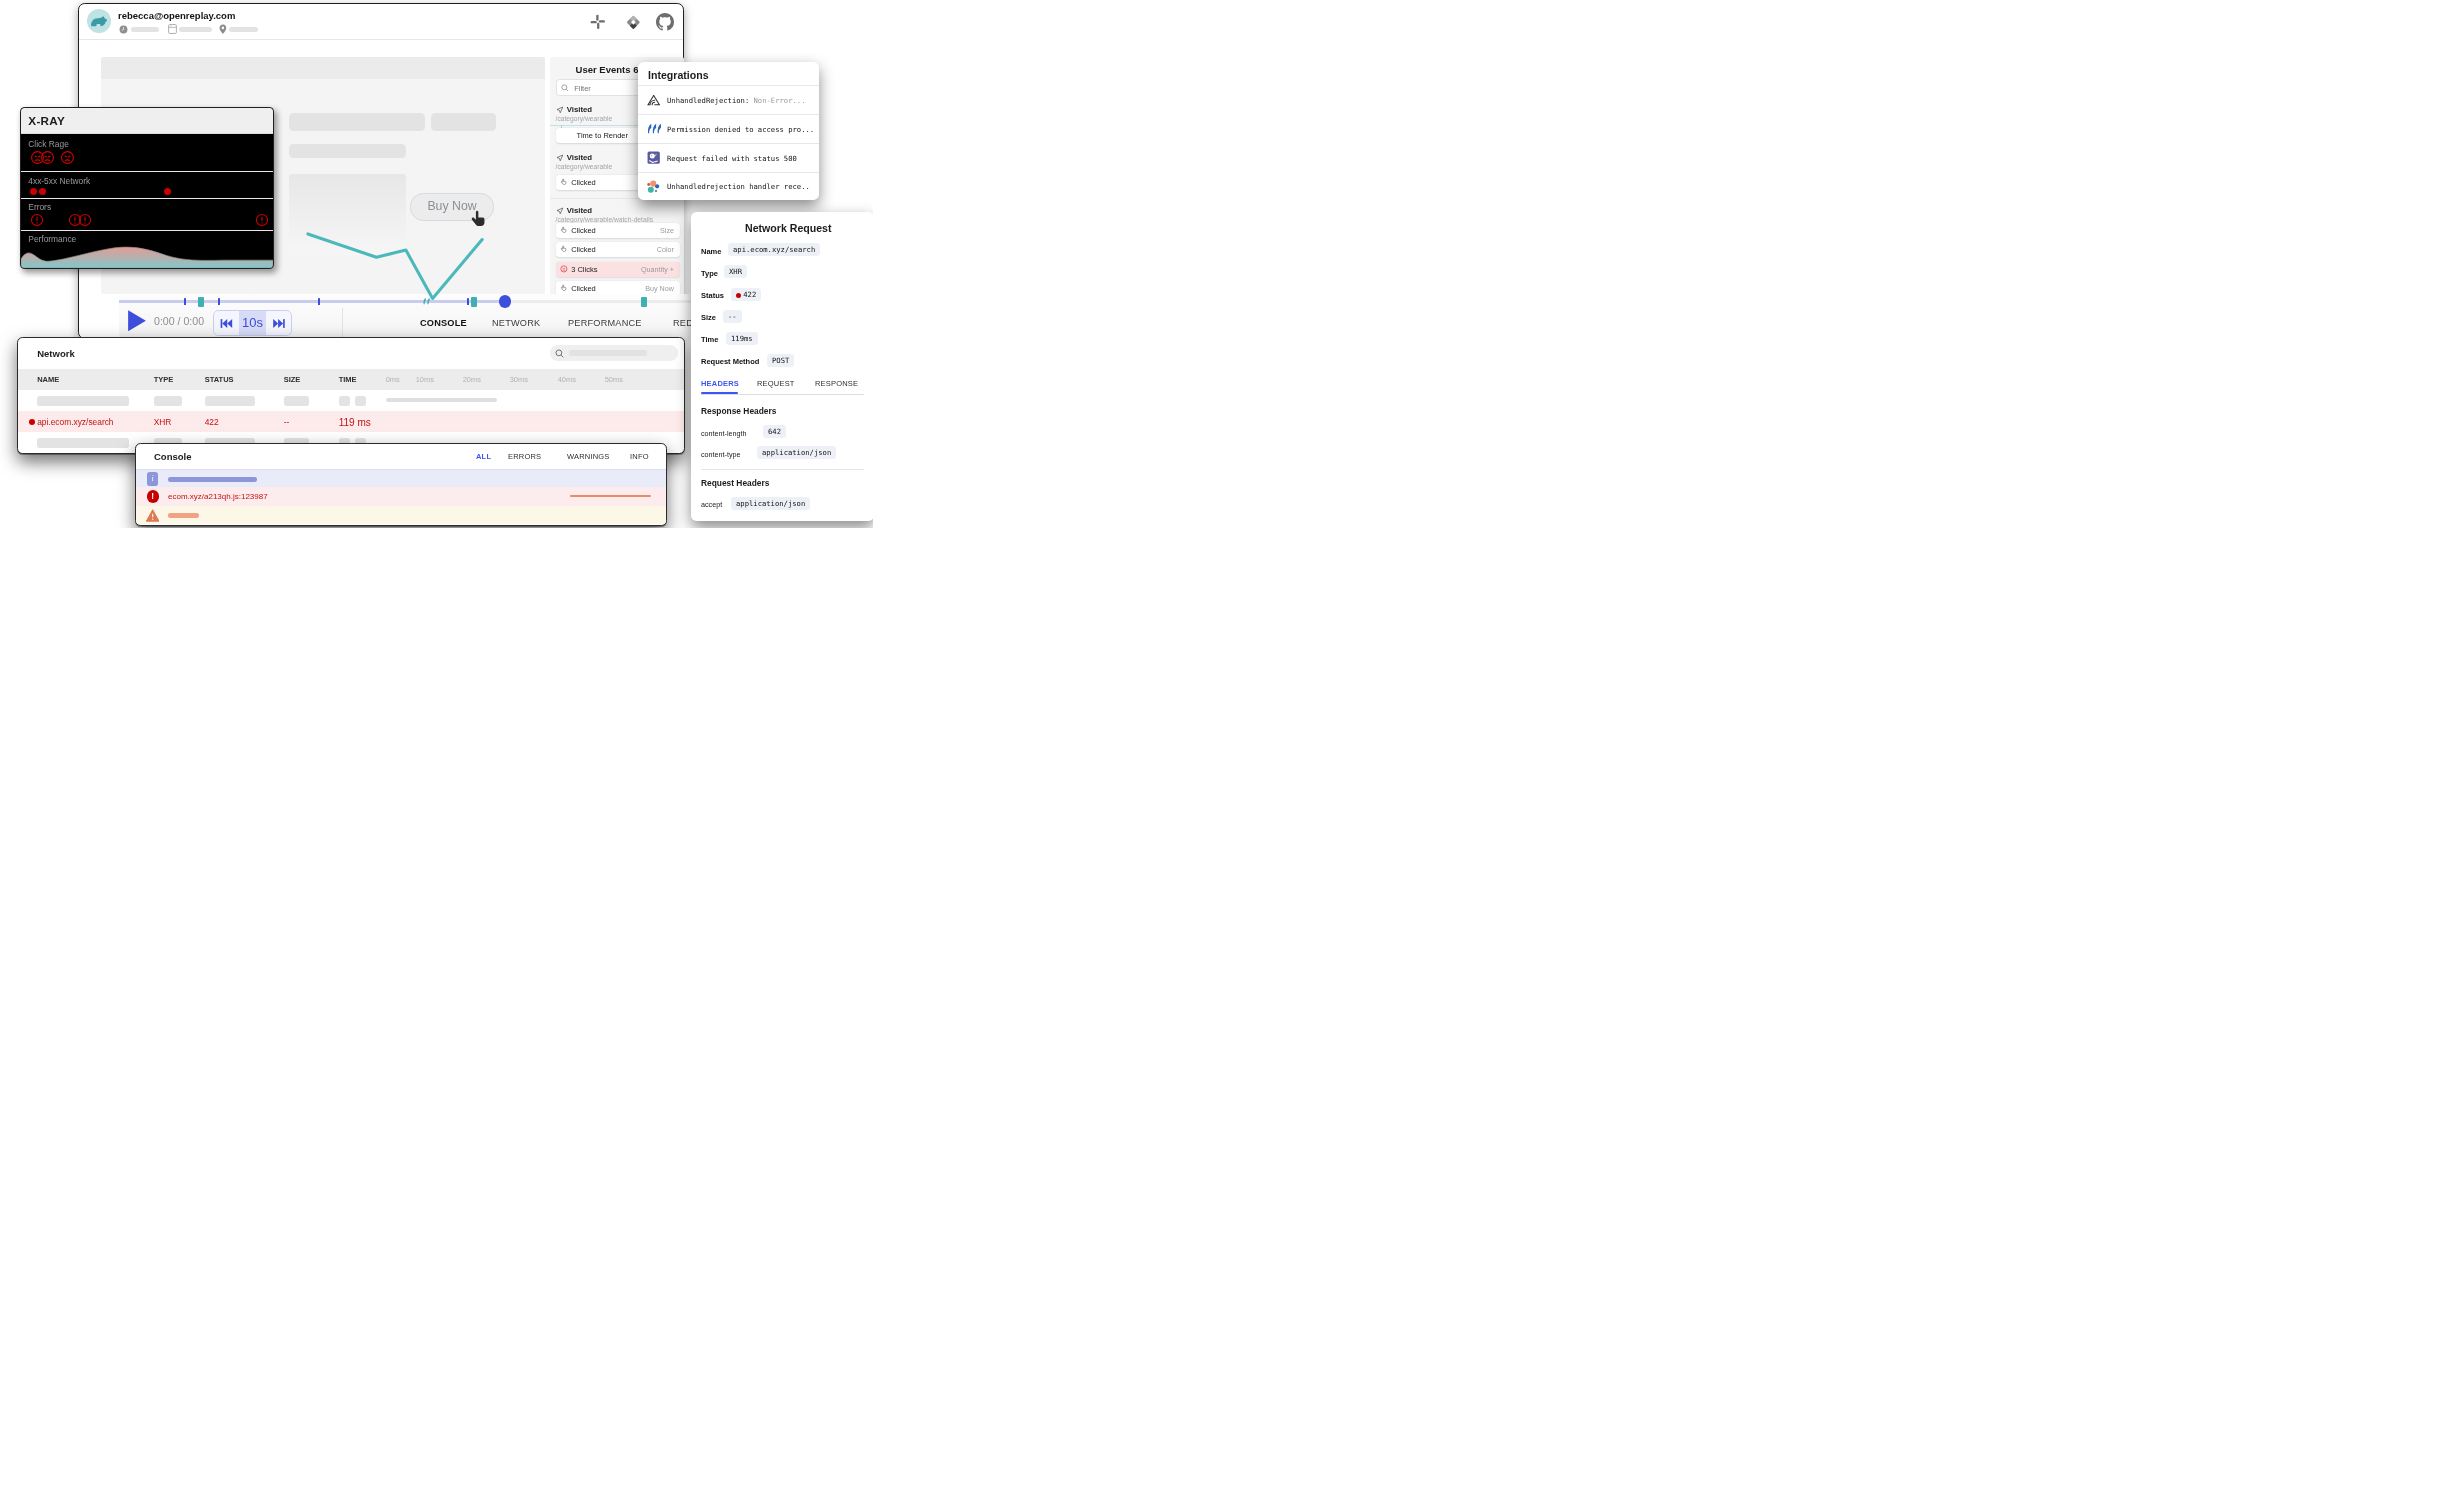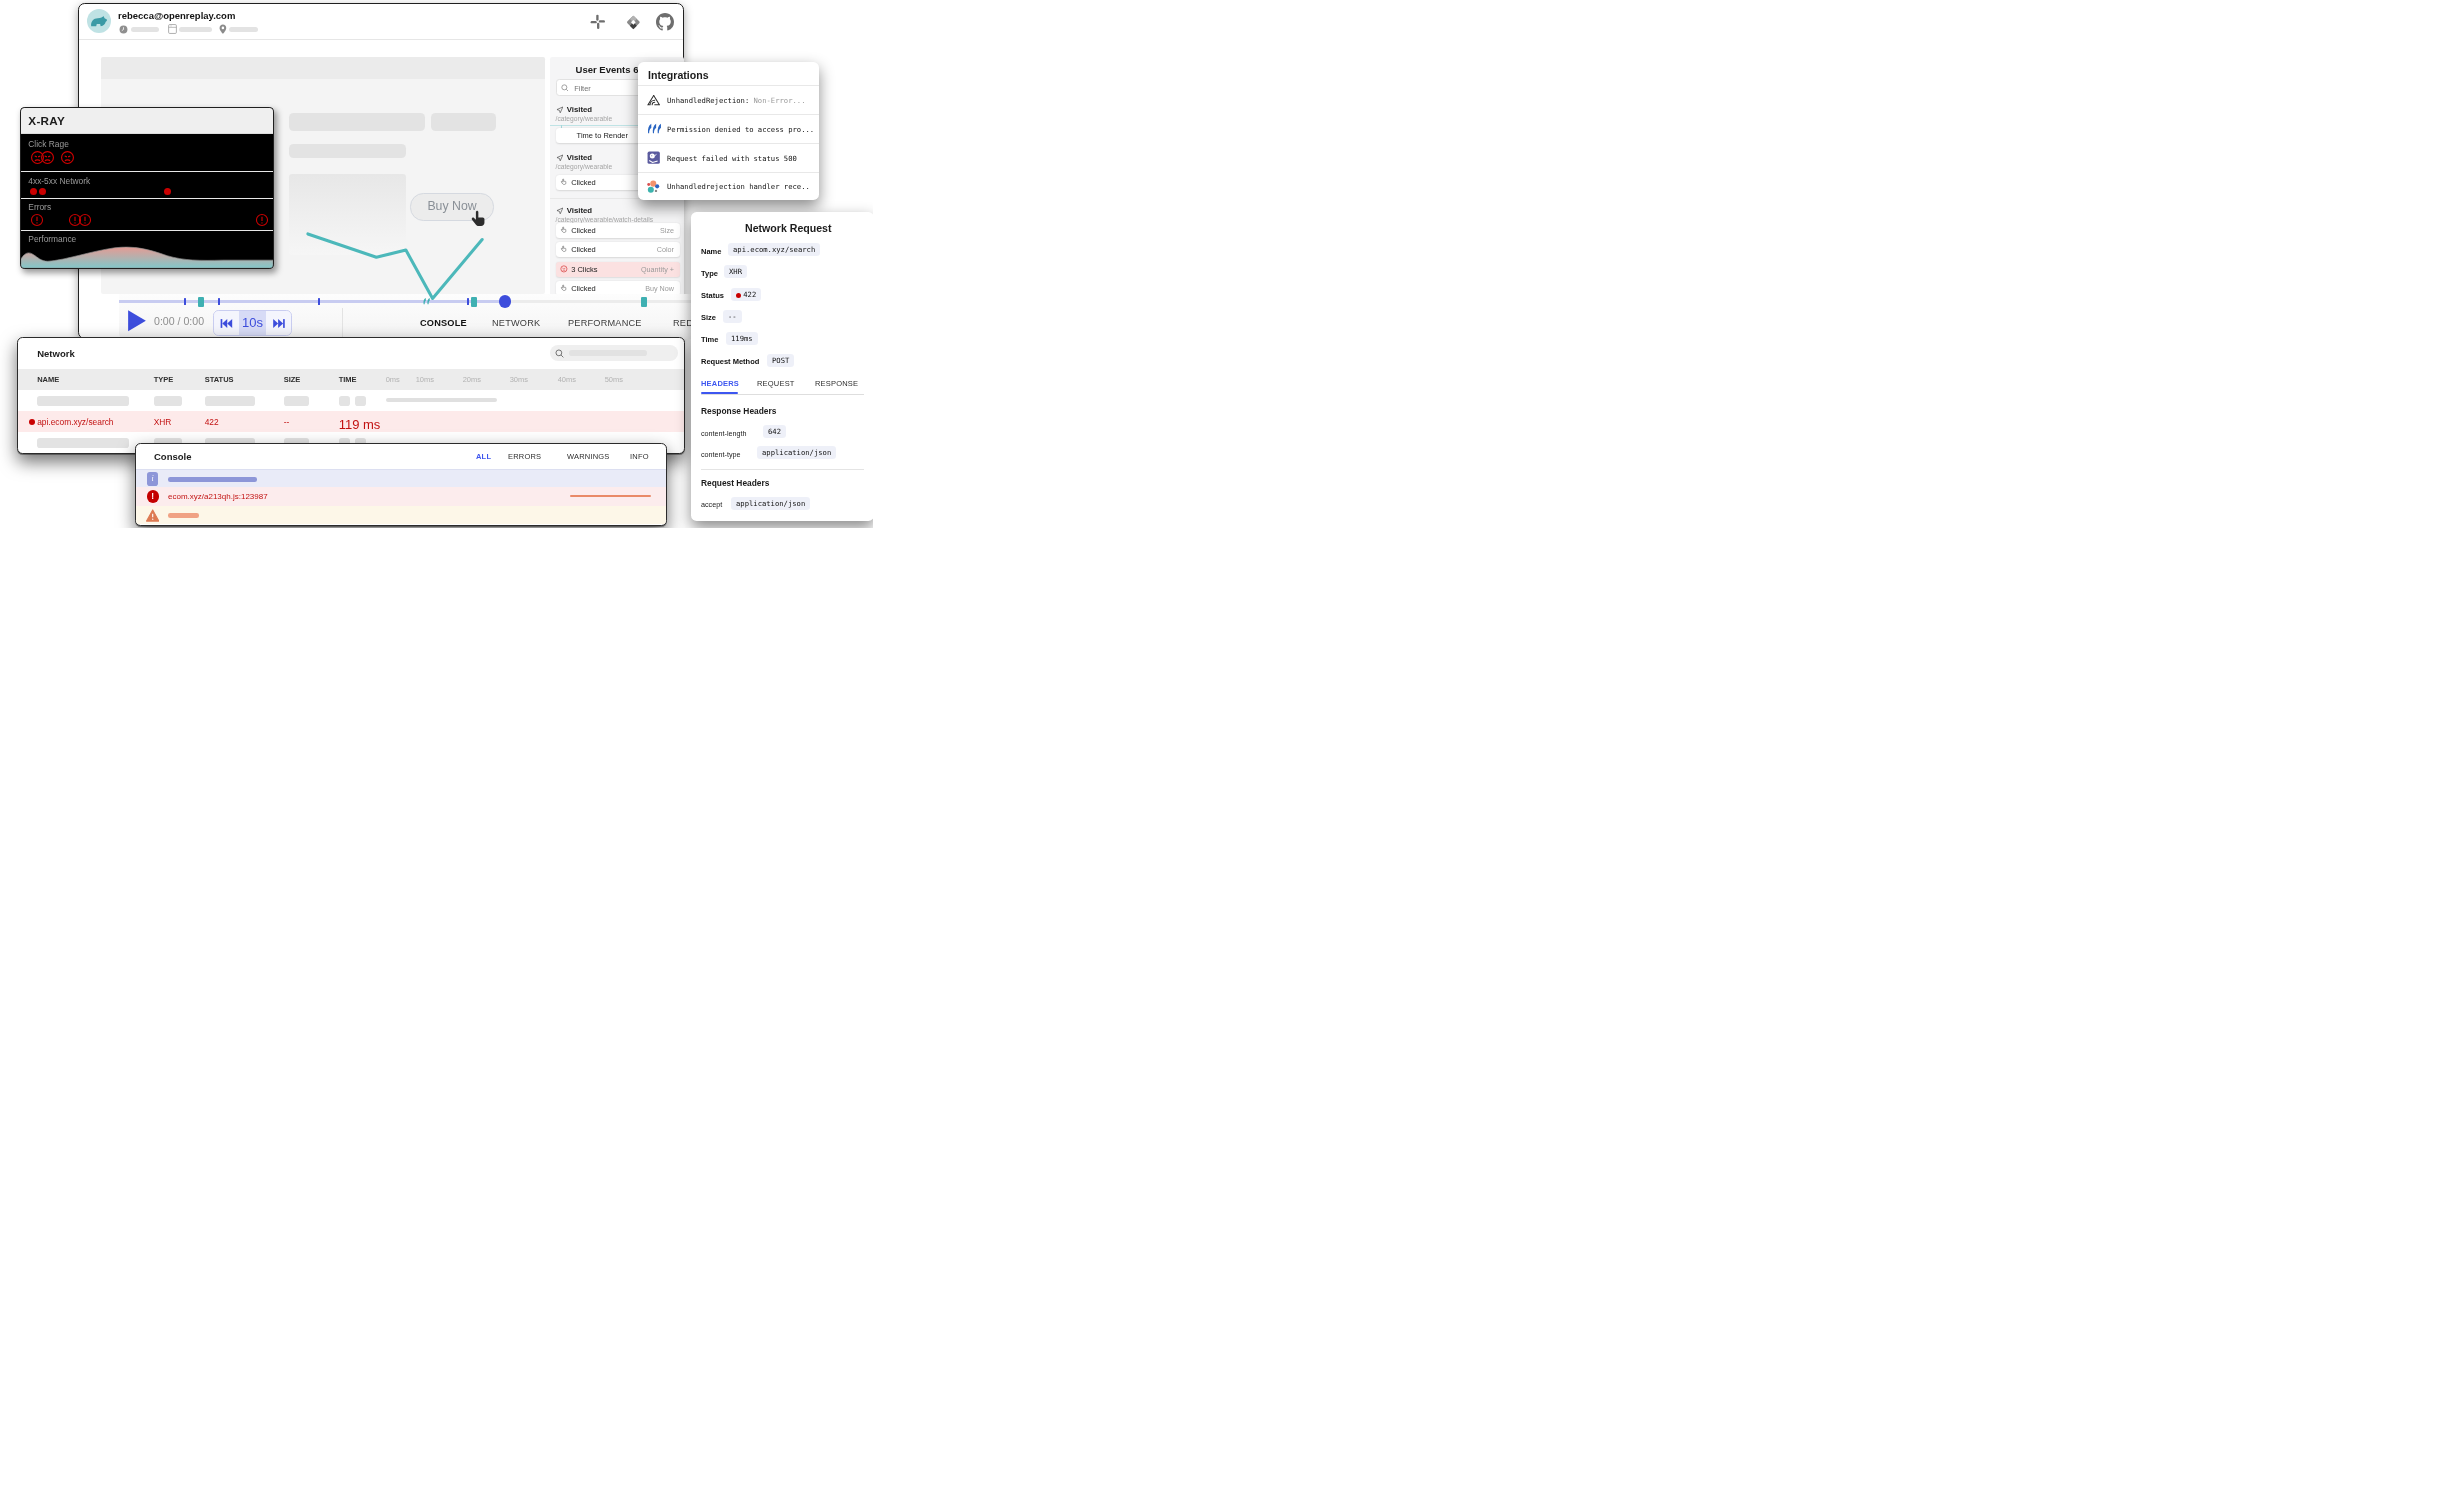--- a/index.html
+++ b/index.html
@@ -312,21 +312,21 @@
       <div class="p skel" style="left:337px;top:5.6px;width:11px;height:10px;"></div>
       <div class="p" style="left:368px;top:8.4px;width:111px;height:3.9px;border-radius:2.2px;background:#e0e0e0;"></div>
     </div>
 
     <div class="p" style="left:0;top:73px;width:666px;height:21px;background:#fdeaea;color:#c21212;">
       <div class="p" style="left:11px;top:7.8px;width:6.1px;height:6.1px;border-radius:50%;background:#c90000;"></div>
       <div class="p" style="left:19.5px;top:5.6px;font-size:8.4px;">api.ecom.xyz/search</div>
       <div class="p" style="left:136px;top:5.6px;font-size:8.4px;">XHR</div>
       <div class="p" style="left:187px;top:5.6px;font-size:8.4px;">422</div>
       <div class="p" style="left:266px;top:5.6px;font-size:8.4px;">--</div>
-      <div class="p" style="left:321px;top:5.6px;font-size:13px;">119 ms</div>
+      <div class="p" style="left:321px;top:5.6px;font-size:10px;">119 ms</div>
     </div>
 
     <div class="p" style="left:0;top:94px;width:666px;height:21px;">
       <div class="p skel" style="left:19.5px;top:5.6px;width:92px;height:10px;"></div>
       <div class="p skel" style="left:136px;top:5.6px;width:28px;height:10px;"></div>
       <div class="p skel" style="left:187px;top:5.6px;width:50px;height:10px;"></div>
       <div class="p skel" style="left:266px;top:5.6px;width:25px;height:10px;"></div>
       <div class="p skel" style="left:321px;top:5.6px;width:11px;height:10px;"></div>
       <div class="p skel" style="left:337px;top:5.6px;width:11px;height:10px;"></div>
     </div>

